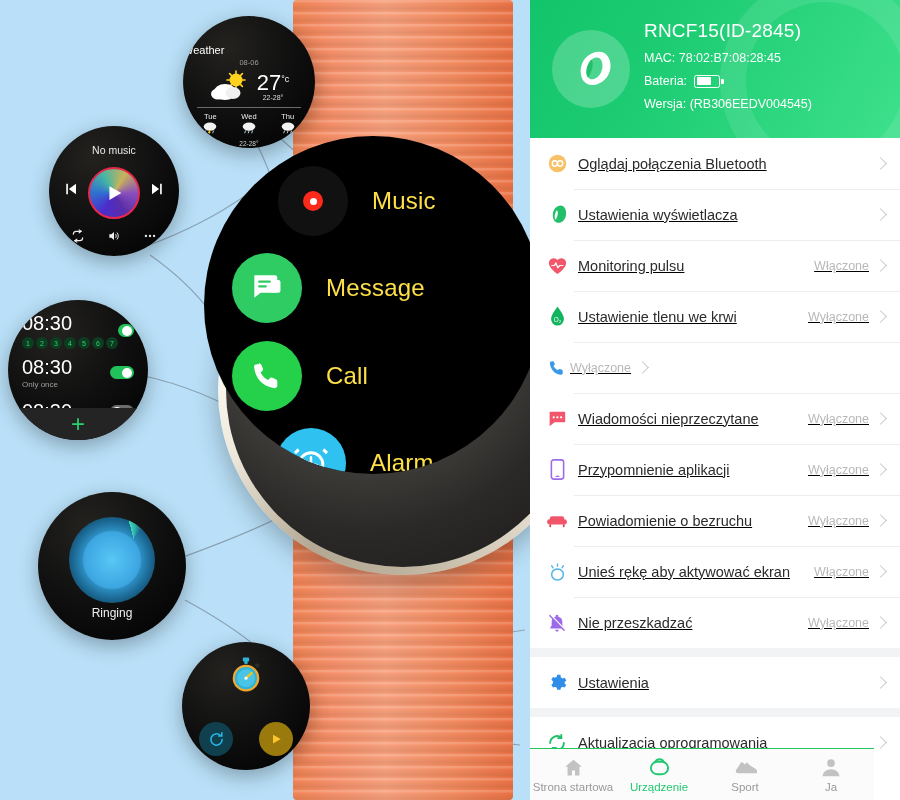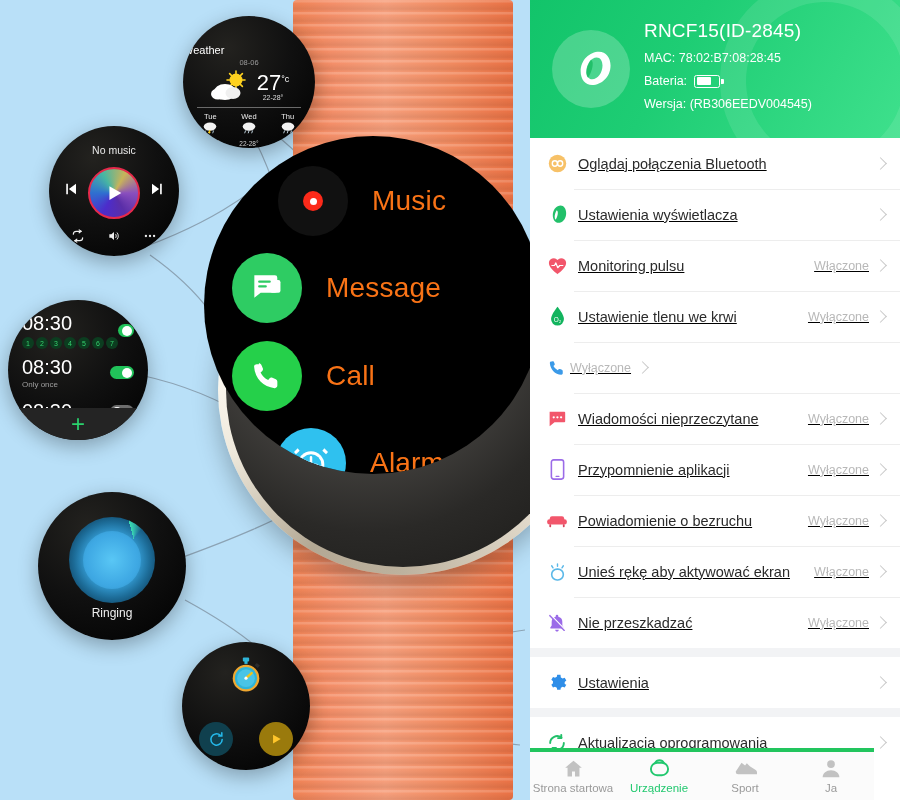--- a/index.html
+++ b/index.html
@@ -67,21 +67,21 @@
   }
   .app-list { position: absolute; left: 0; top: 0; width: 100%; height: 100%; }
   .app-row {
     position: absolute; display: flex; align-items: center; gap: 24px;
   }
   .app-icon {
     width: 70px; height: 70px; border-radius: 50%;
     display: flex; align-items: center; justify-content: center;
     flex: none;
   }
-  .app-label { color: #f97316; font-size: 28px; letter-spacing: .2px; white-space: nowrap; }
+  .app-label { color: #fde047; font-size: 24px; letter-spacing: .2px; white-space: nowrap; }
 
   .ic-music { background: radial-gradient(circle at 50% 50%, #3a3a3a 0 16%, #111 16% 100%); position: relative; }
   .ic-music::before { content:""; position:absolute; left:50%; top:50%; width:20px; height:20px; margin:-10px 0 0 -10px; border-radius:50%; background:#fc2a1a; }
   .ic-music::after { content:""; position:absolute; left:50%; top:50%; width:7px; height:7px; margin:-3.5px 0 0 -3.5px; border-radius:50%; background:#fff; }
   .ic-msg { background:#2ecc63; }
   .ic-call { background:#25d04a; }
   .ic-alarm { background:#2fc1ef; }
 
   
   .bubble {
@@ -192,21 +192,21 @@
     content:""; position:absolute; left: 44px; right: 0; top: 0; height:1px; background:#ededed;
   }
   .srow .ic { width: 26px; flex: none; display:flex; align-items:center; justify-content:center; }
   .srow .lbl { flex: 1; margin-left: 8px; font-size: 14.5px; color:#2b2b2b; white-space: nowrap; }
   .srow .val { font-size: 12.5px; color:#b8b8b8; margin-right: 7px; white-space:nowrap; }
   .chev { width: 9px; height: 9px; border-right: 1.6px solid #c9c9c9; border-bottom: 1.6px solid #c9c9c9; transform: rotate(-45deg); flex:none; margin-right:3px; }
 
   
   #tabbar {
     position:absolute; left:0; bottom:0; width: 344px; height: 52px;
-    background:#fbfbfb; border-top: 4px solid #22c55e;
+    background:#fbfbfb; border-top: 1px solid #22c55e;
     display:flex;
     text-align:right;
   }
   .tab { flex:1; display:flex; flex-direction:column; align-items:center; justify-content:center; gap:3px; }
   .tab .tlabel { font-size: 11.5px; color:#9a9a9a; }
   .tab.active .tlabel { color:#22c86f; }
 </style>
 </head>
 <body>
 

